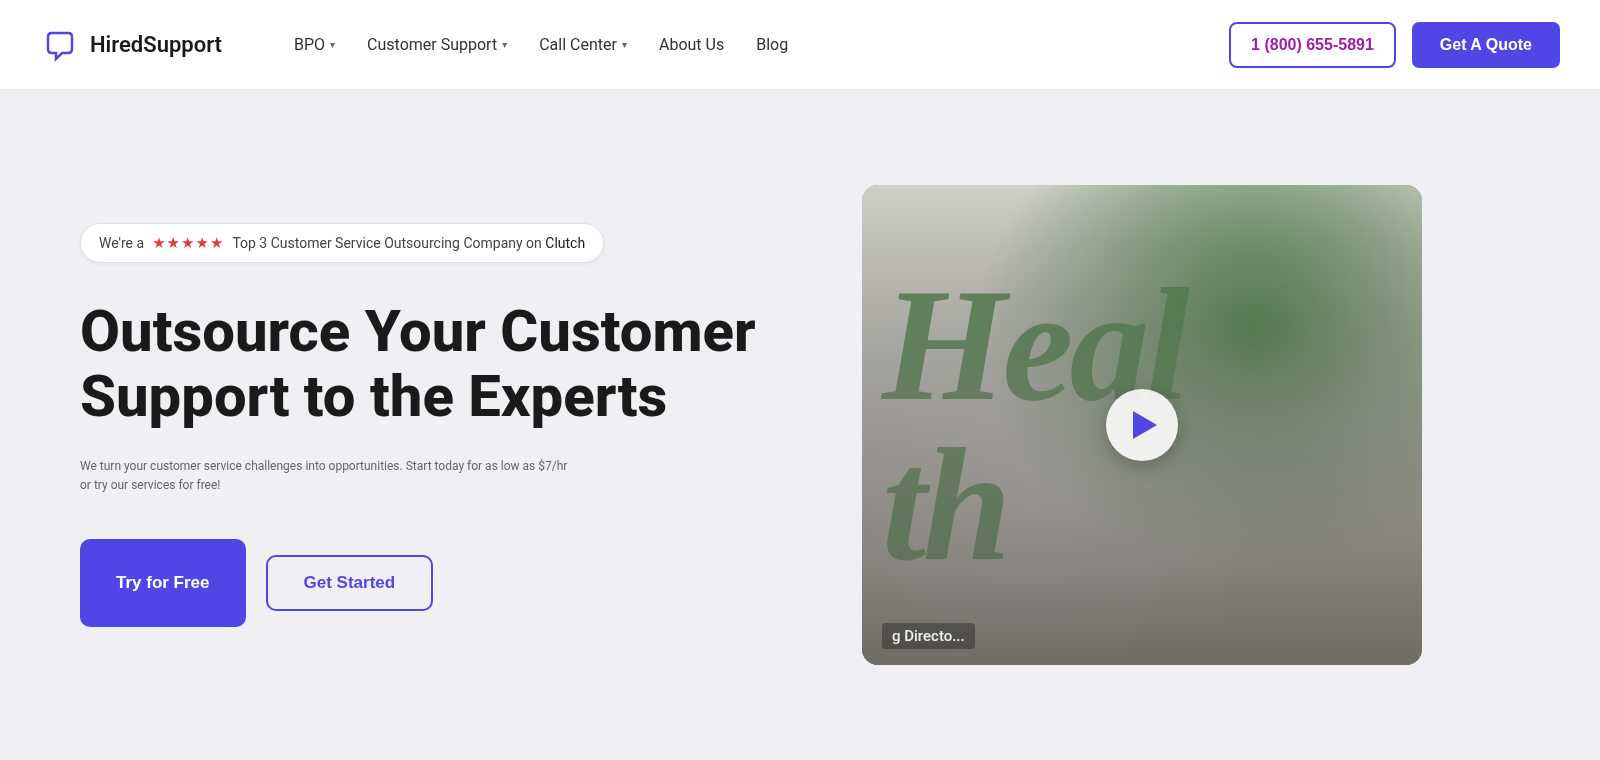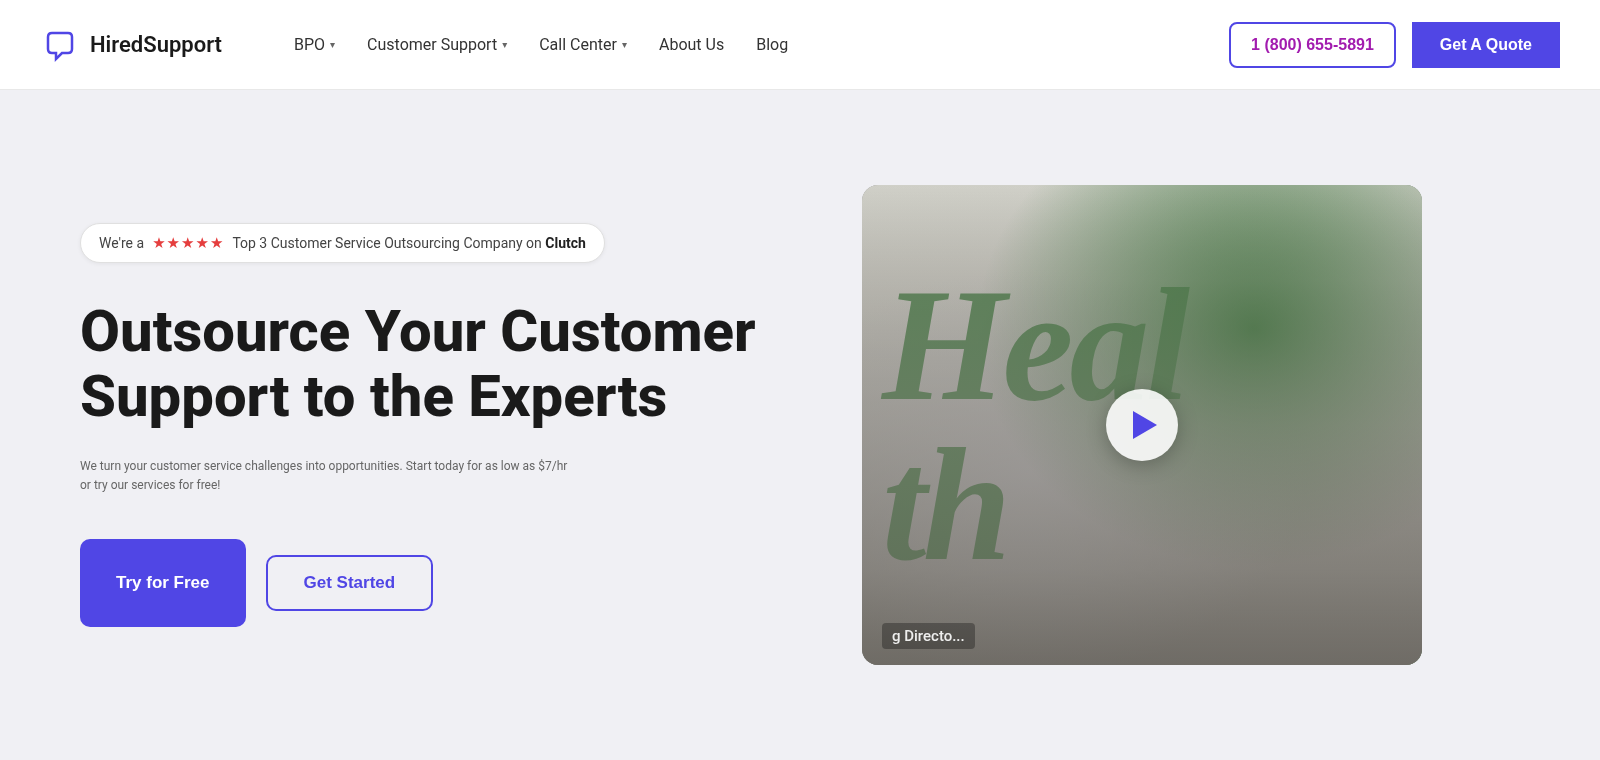--- a/index.html
+++ b/index.html
@@ -88,21 +88,21 @@
       font-weight: 600;
       cursor: pointer;
       white-space: nowrap;
     }
 
     .quote-btn {
       background: #5046e5;
       color: #ffffff;
       border: none;
       padding: 14px 28px;
-      border-radius: 0;
+      border-radius: 7px;
       font-size: 16px;
       font-weight: 600;
       cursor: pointer;
       white-space: nowrap;
     }
 
     
     .hero {
       background: #f0f0f4;
       min-height: 670px;
@@ -136,21 +136,21 @@
       font-size: 15px;
       letter-spacing: 1px;
     }
 
     .badge-text {
       font-size: 14px;
       color: #444;
     }
 
     .badge-text strong {
-      font-weight: 700;
+      font-weight: 400;
       color: #222;
     }
 
     .hero-title {
       font-size: 58px;
       font-weight: 800;
       color: #1a1a1a;
       line-height: 1.12;
       margin-bottom: 28px;
     }

